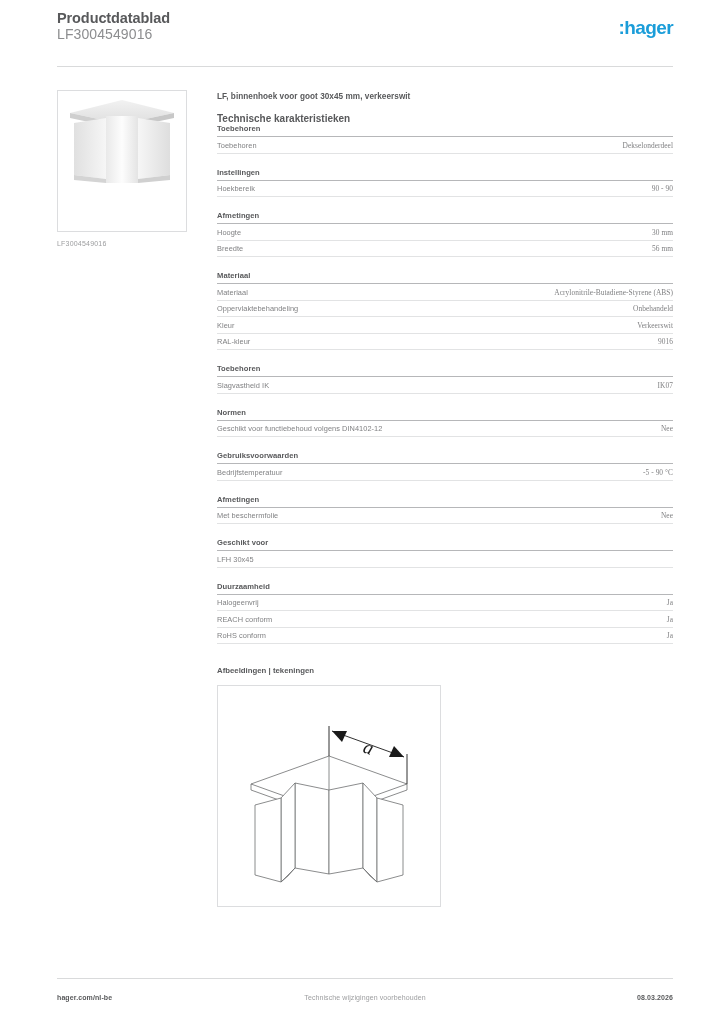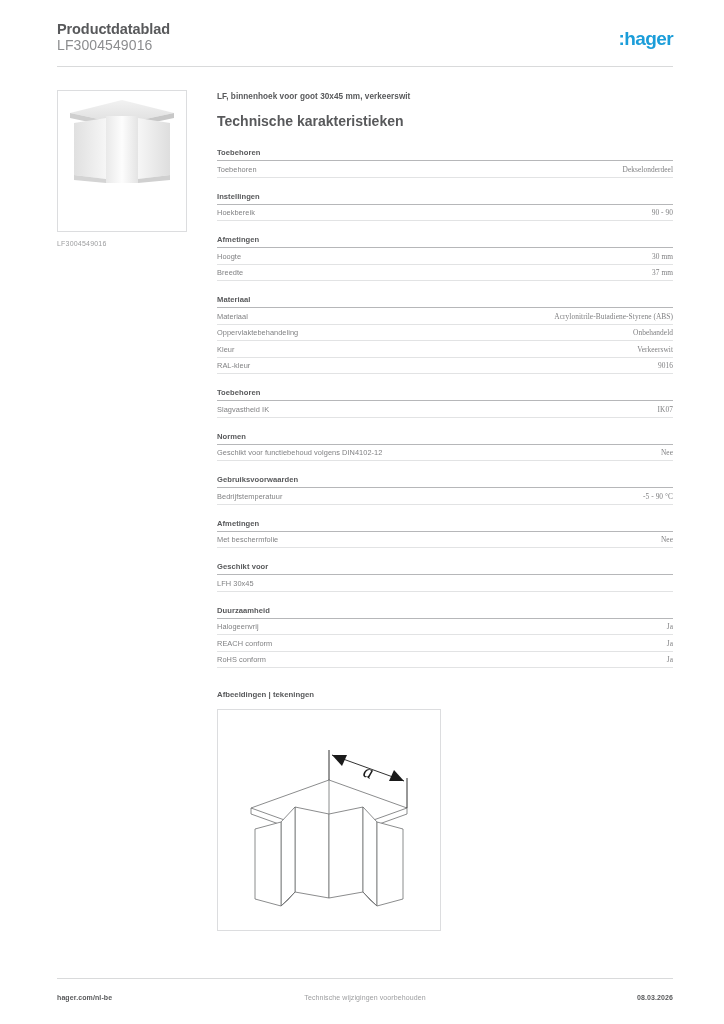--- a/index.html
+++ b/index.html
@@ -20,21 +20,21 @@
     left: 0; top: 0;
     width: 724px;
     height: 1024px;
     overflow: hidden;
   }
 
   
   .header {
     position: absolute;
     left: 57px;
-    top: 21px;
+    top: 10px;
     width: 616px;
     height: 42px;
   }
   .doc-title {
     font-size: 14.5px;
     font-weight: bold;
     color: #58595b;
     letter-spacing: -0.1px;
     line-height: 16px;
   }
@@ -96,24 +96,23 @@
     width: 456px;
   }
   .product-title {
     font-size: 8.2px;
     font-weight: bold;
     color: #58595b;
     letter-spacing: 0.05px;
     margin-bottom: 12px;
   }
   .section-title {
-    font-size: 14px;
-    font-weight: bold;
-    color: #58595b;
-    margin-bottom: 19px;
+    font-size: 10px;
+    font-weight: bold;
+    color: #58595b;
   }
 
   
   .spec-group { margin-bottom: 14px; }
   .group-head {
     font-size: 7.6px;
     font-weight: bold;
     color: #58595b;
     padding-bottom: 3px;
     border-bottom: 1px solid #b6b7b9;
@@ -256,21 +255,21 @@
           </div>
         </div>
         <div class="spec-group">
           <div class="group-head">Afmetingen</div>
           <div class="spec-row">
             <span class="spec-label">Hoogte</span>
             <span class="spec-value">30 mm</span>
           </div>
           <div class="spec-row">
             <span class="spec-label">Breedte</span>
-            <span class="spec-value">37 mm</span>
+            <span class="spec-value">56 mm</span>
           </div>
         </div>
         <div class="spec-group">
           <div class="group-head">Materiaal</div>
           <div class="spec-row">
             <span class="spec-label">Materiaal</span>
             <span class="spec-value">Acrylonitrile-Butadiene-Styrene (ABS)</span>
           </div>
           <div class="spec-row">
             <span class="spec-label">Oppervlaktebehandeling</span>

